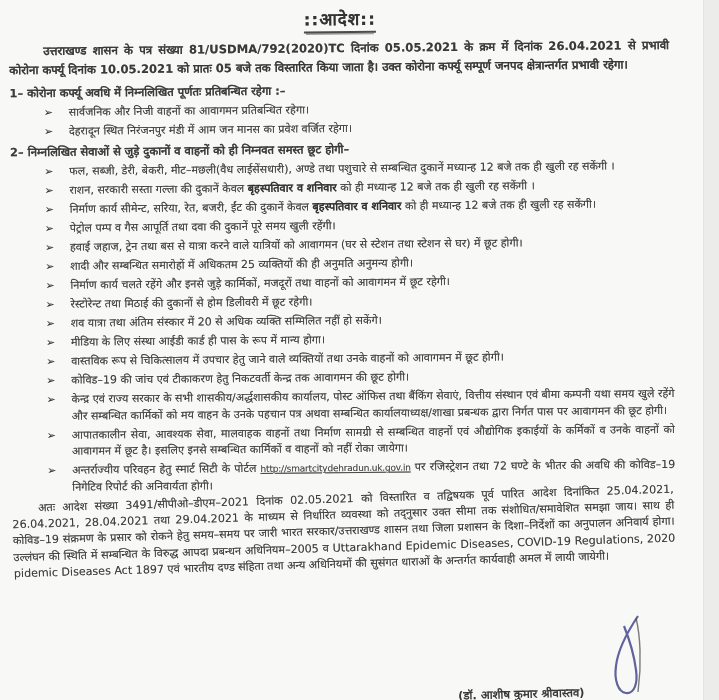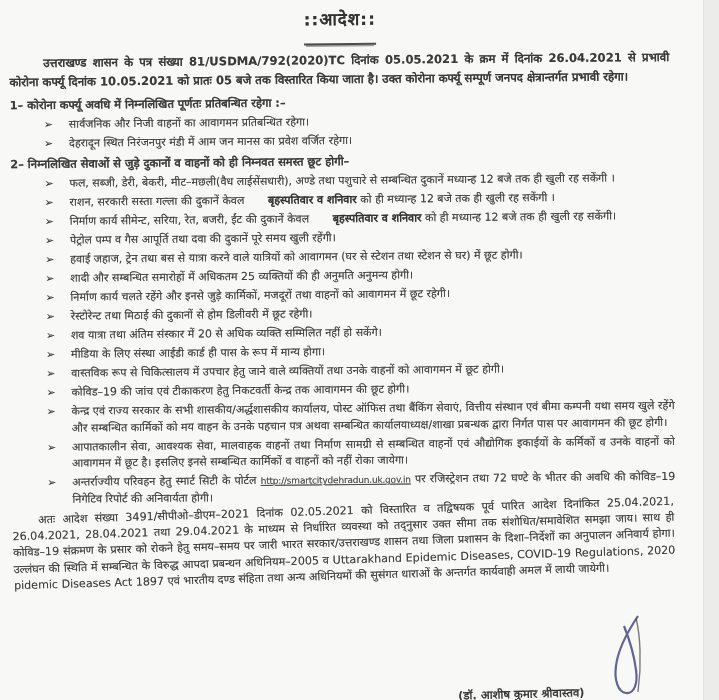--- a/index.html
+++ b/index.html
@@ -22,21 +22,21 @@
     text-shadow:0 0 0.6px rgba(55,55,55,0.45);
   }
   .doc-title{
     text-align:center;margin:0 0 6px 0;
     font-size:17px;font-weight:bold;color:#333;
     letter-spacing:1px;
   }
   .doc-title .tt{
     display:inline-block;
     border-bottom:2px solid #4c4c4c;
-    padding-bottom:13px;
+    padding-bottom:1px;
     box-shadow:0 3.5px 0 -2px rgba(90,90,90,.55);
   }
   p{margin:0;}
   .intro{
     font-size:11.6px;line-height:1.62;
     text-indent:34px;
     font-weight:600;color:#3a3a3a;
     margin:2px 2px 5px 0;
     text-align:justify;
   }
@@ -54,21 +54,21 @@
     padding-left:25px;
     margin-bottom:2.5px;
     font-size:11px;line-height:1.5;
     text-align:justify;
     color:#404040;
   }
   ul.bullets li .marker{
     position:absolute;left:0;top:0;
     font-size:11px;color:#3a3a3a;
   }
-  ul.bullets li b{font-weight:700;color:#333;margin-left:20px;}
+  ul.bullets li b{font-weight:700;color:#333;}
   .link-like{
     font-size:9px;
     text-decoration:underline;
     color:#4a4a4a;
     letter-spacing:-0.2px;
   }
   .closing{
     font-size:11.1px;line-height:1.46;
     text-indent:26px;
     margin:5px 0 0 0;

